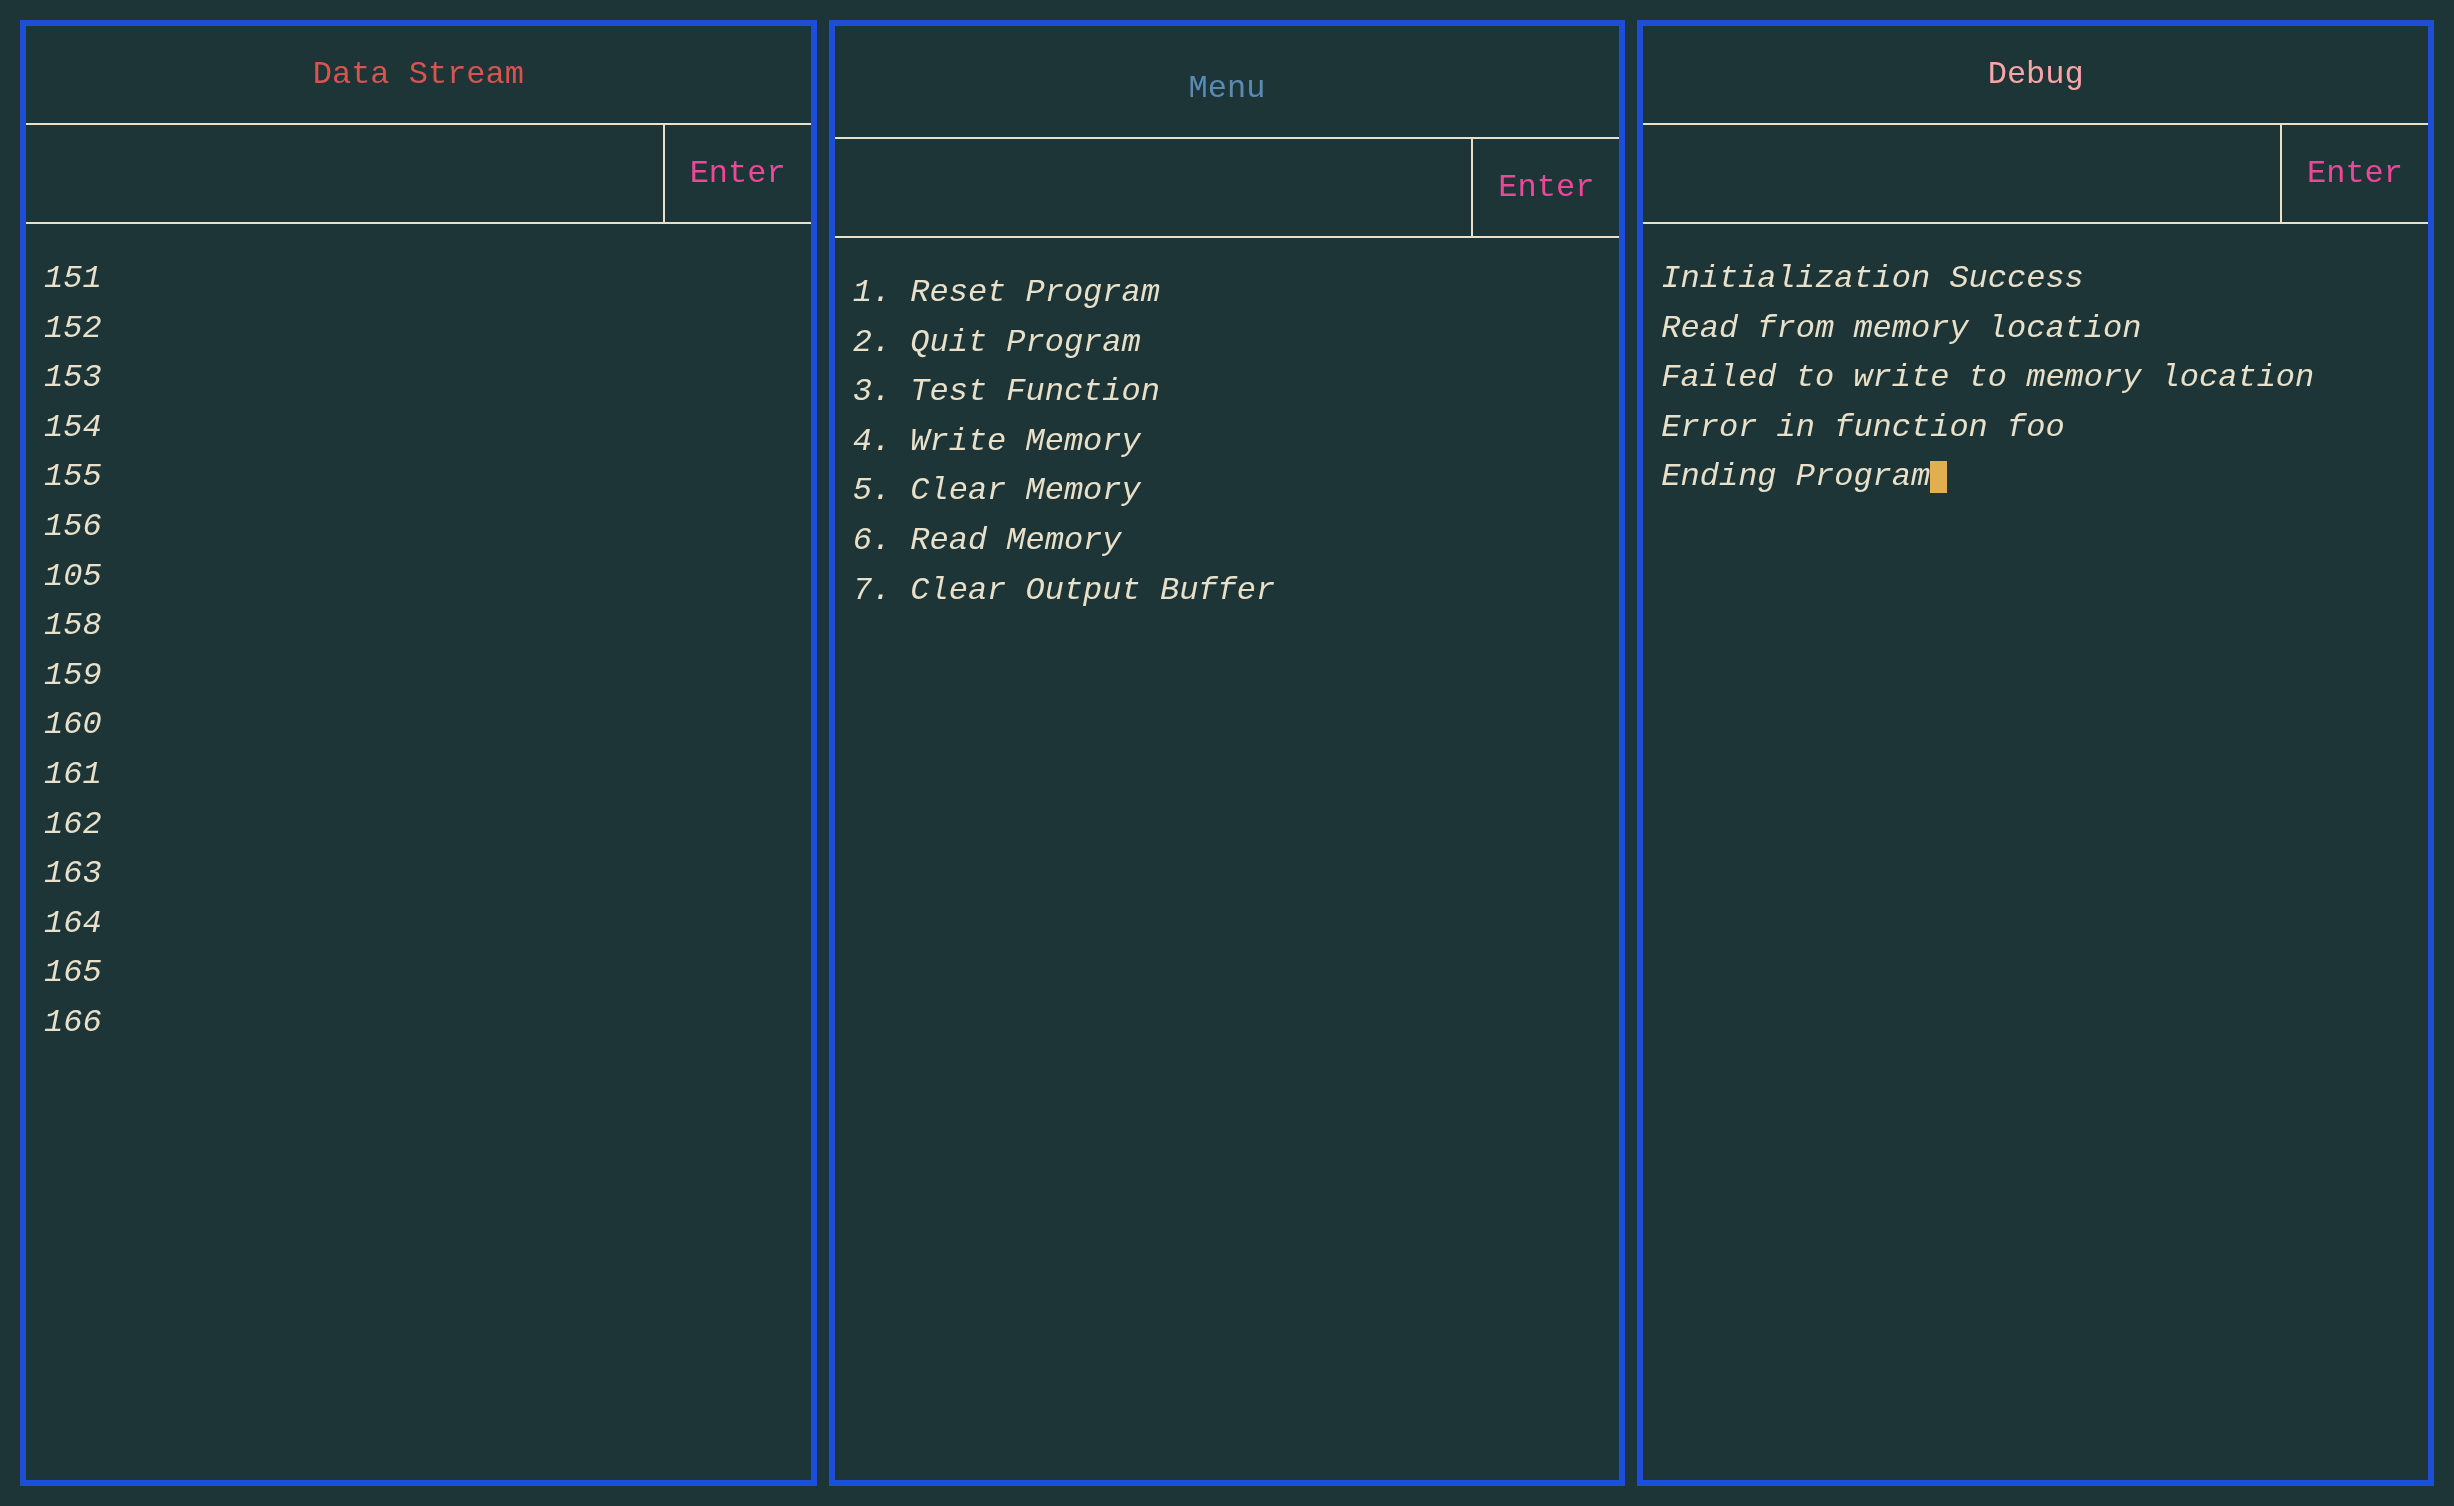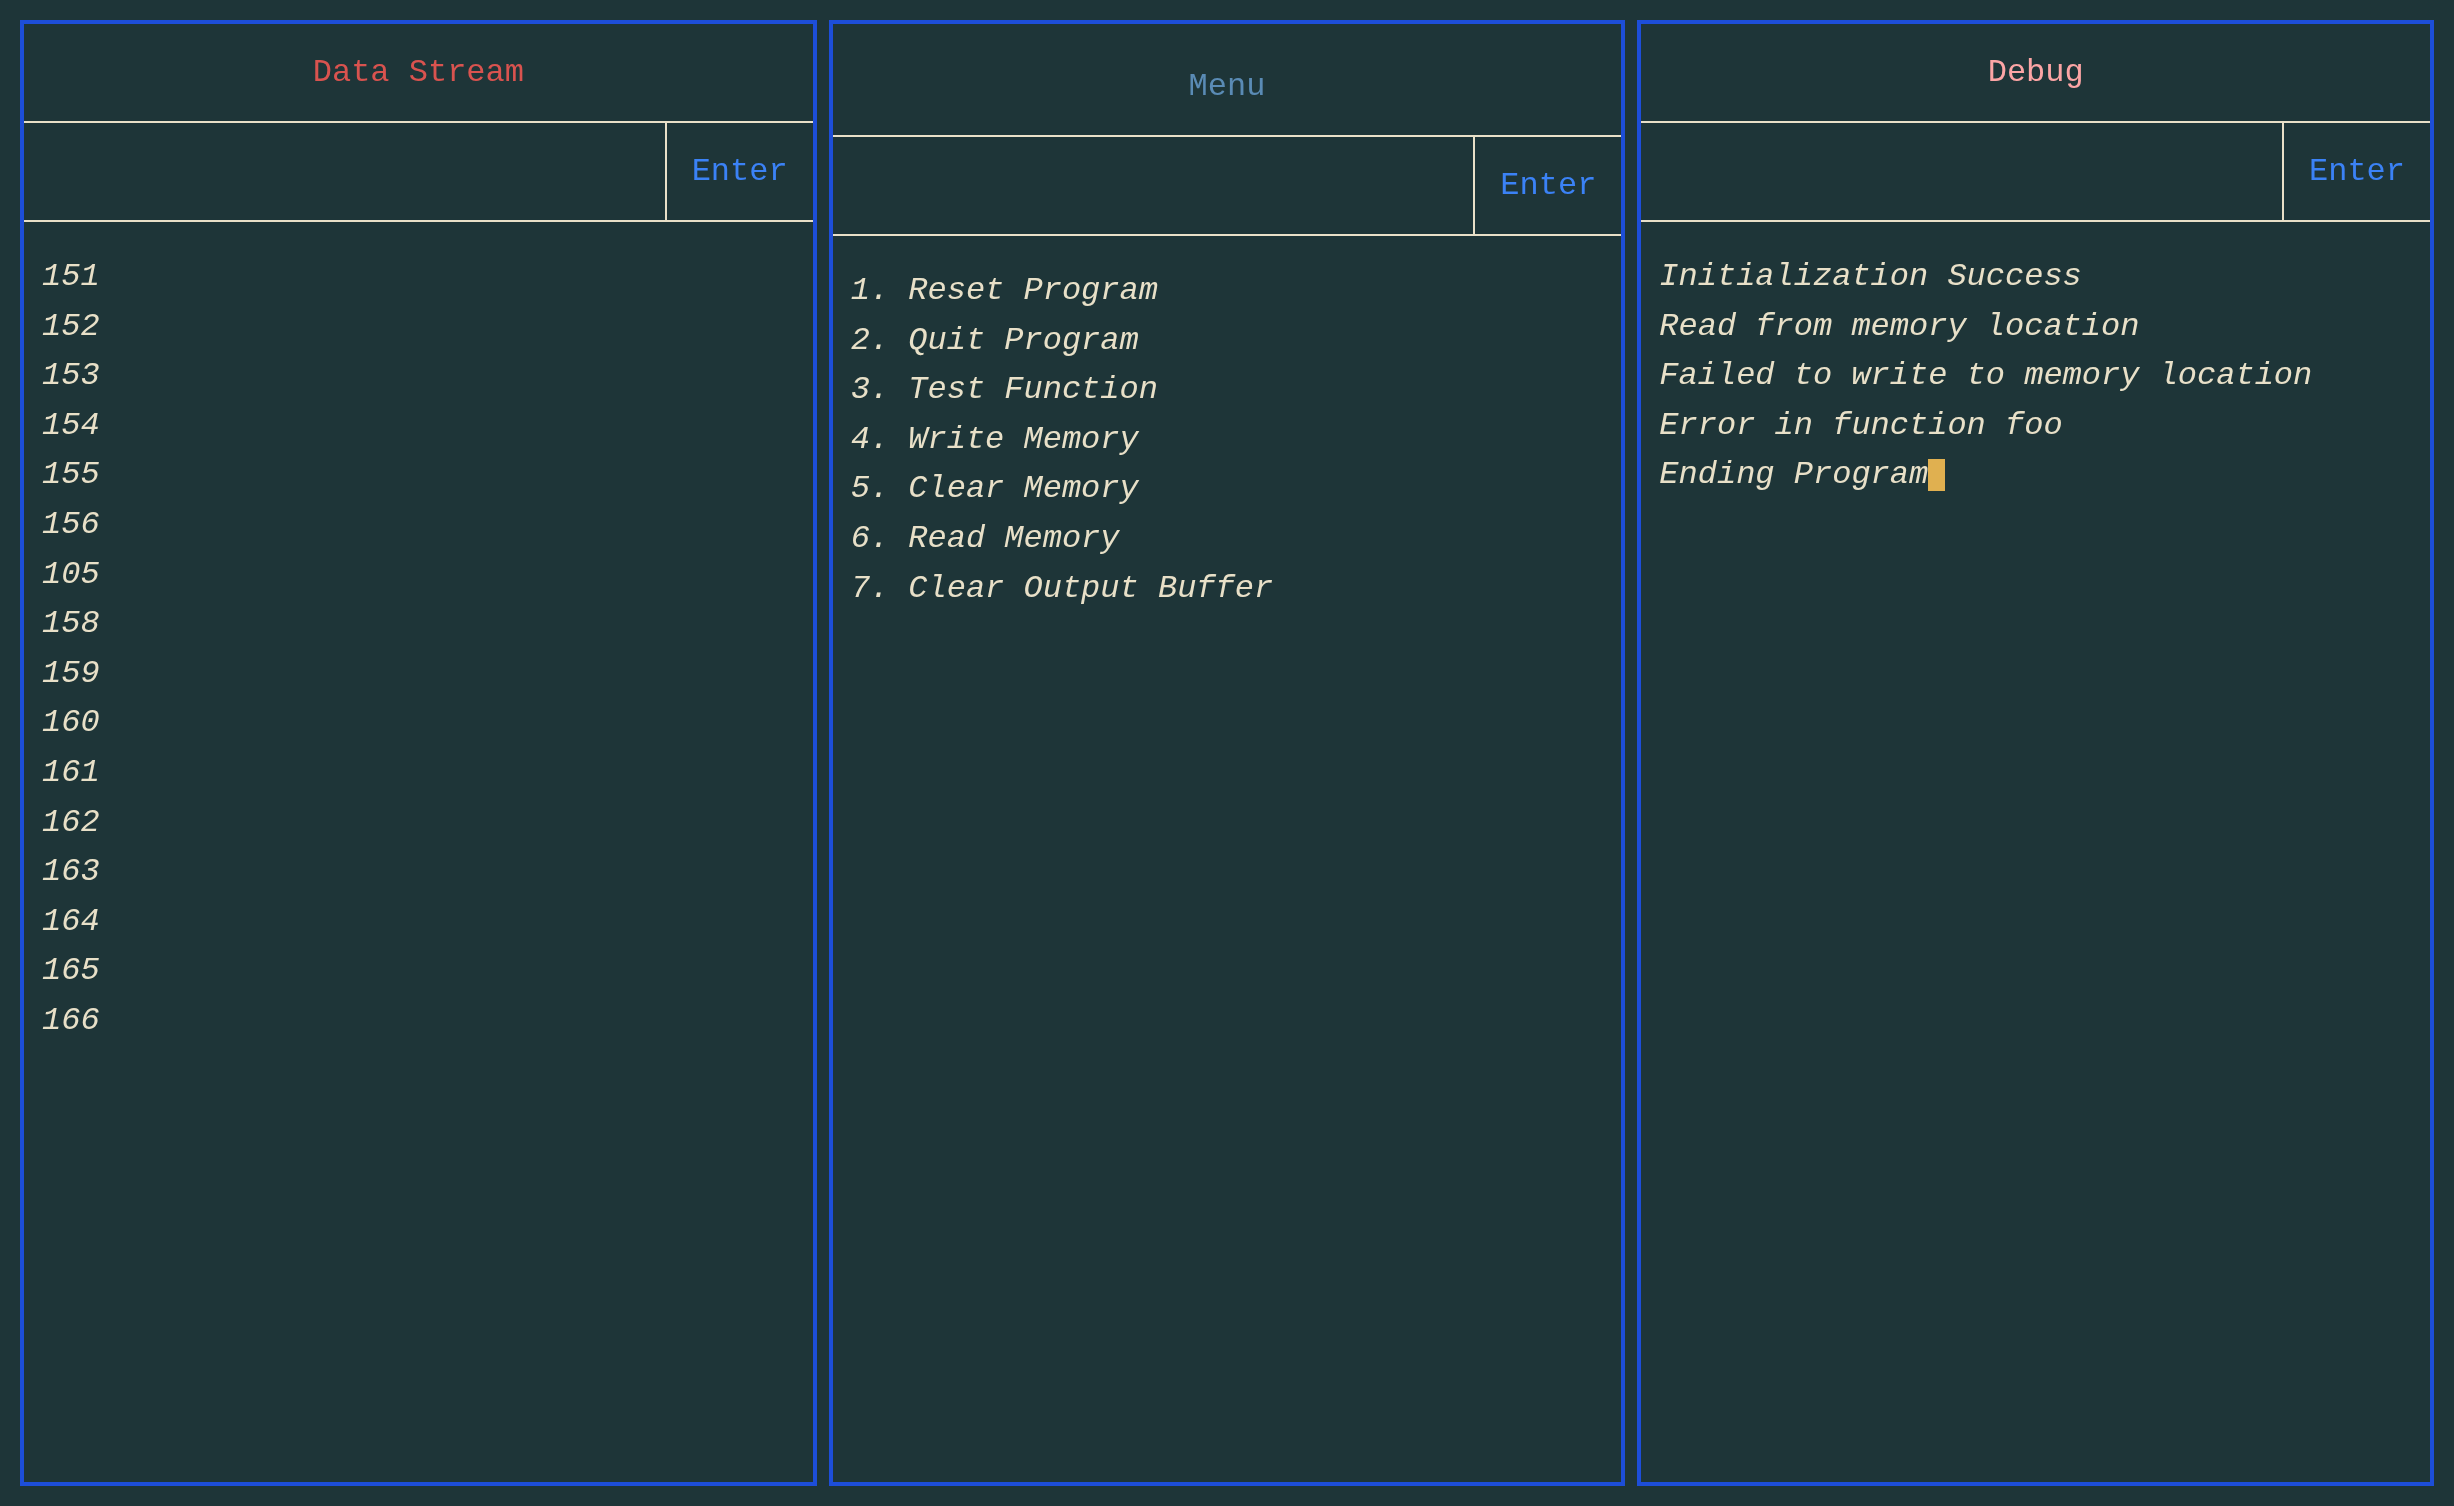--- a/index.html
+++ b/index.html
@@ -15,21 +15,21 @@
       width: 2454px;
       height: 1506px;
     }
     .container {
       display: flex;
       gap: 12px;
       height: 100%;
     }
     .panel {
       flex: 1;
-      border: 4px solid #1d4ed8;
+      border: 6px solid #1d4ed8;
       display: flex;
       flex-direction: column;
       overflow: hidden;
     }
     .panel-header {
       border-bottom: 2px solid #e8e0c8;
       text-align: center;
       padding: 30px 0;
       font-size: 32px;
     }
@@ -53,21 +53,21 @@
       border: none;
       outline: none;
       padding: 25px 15px;
       font-family: inherit;
       font-size: 30px;
       color: #e8e0c8;
     }
     .enter-button {
       border-left: 2px solid #e8e0c8;
       background: transparent;
-      color: #3b82f6;
+      color: #ec4899;
       font-family: inherit;
       font-size: 32px;
       padding: 30px 25px;
       cursor: pointer;
       border-top: none;
       border-right: none;
       border-bottom: none;
     }
     .panel-body {
       flex: 1;

